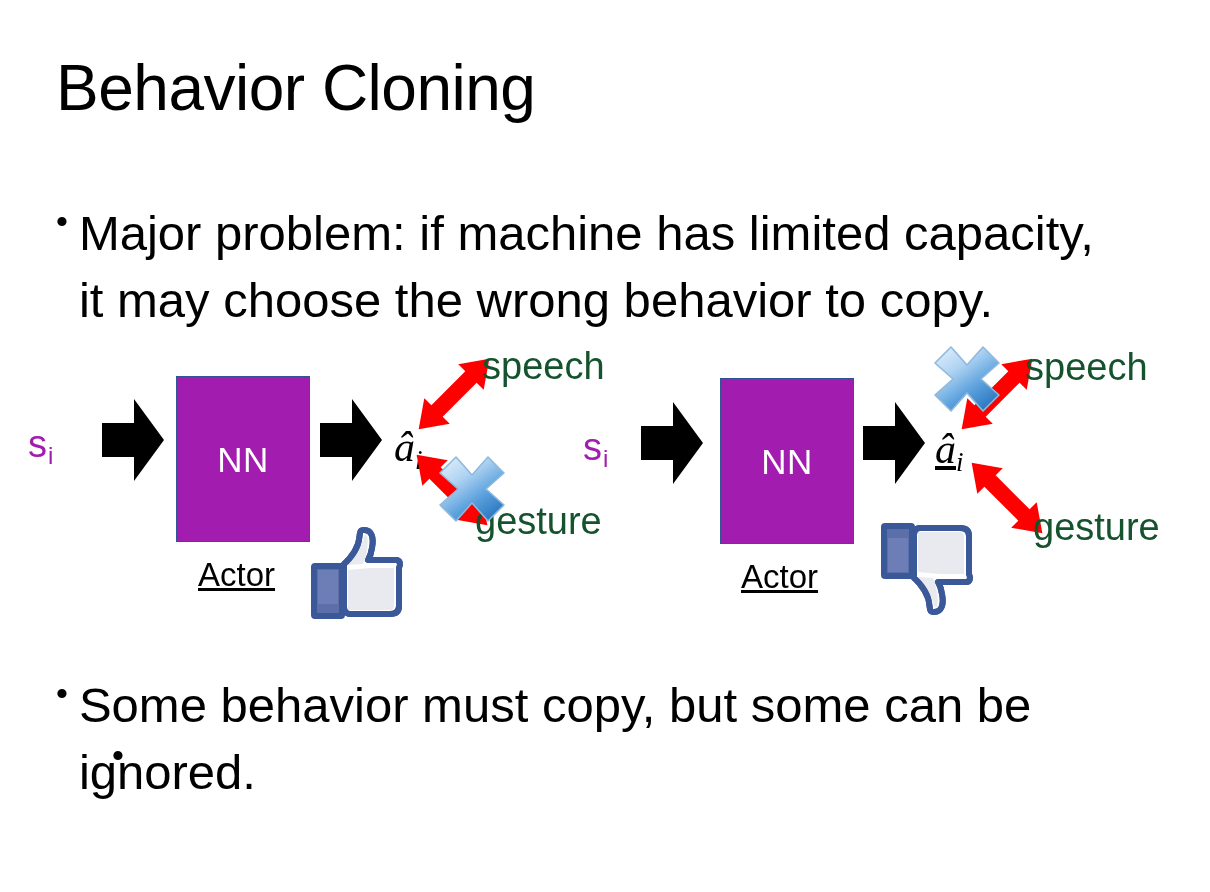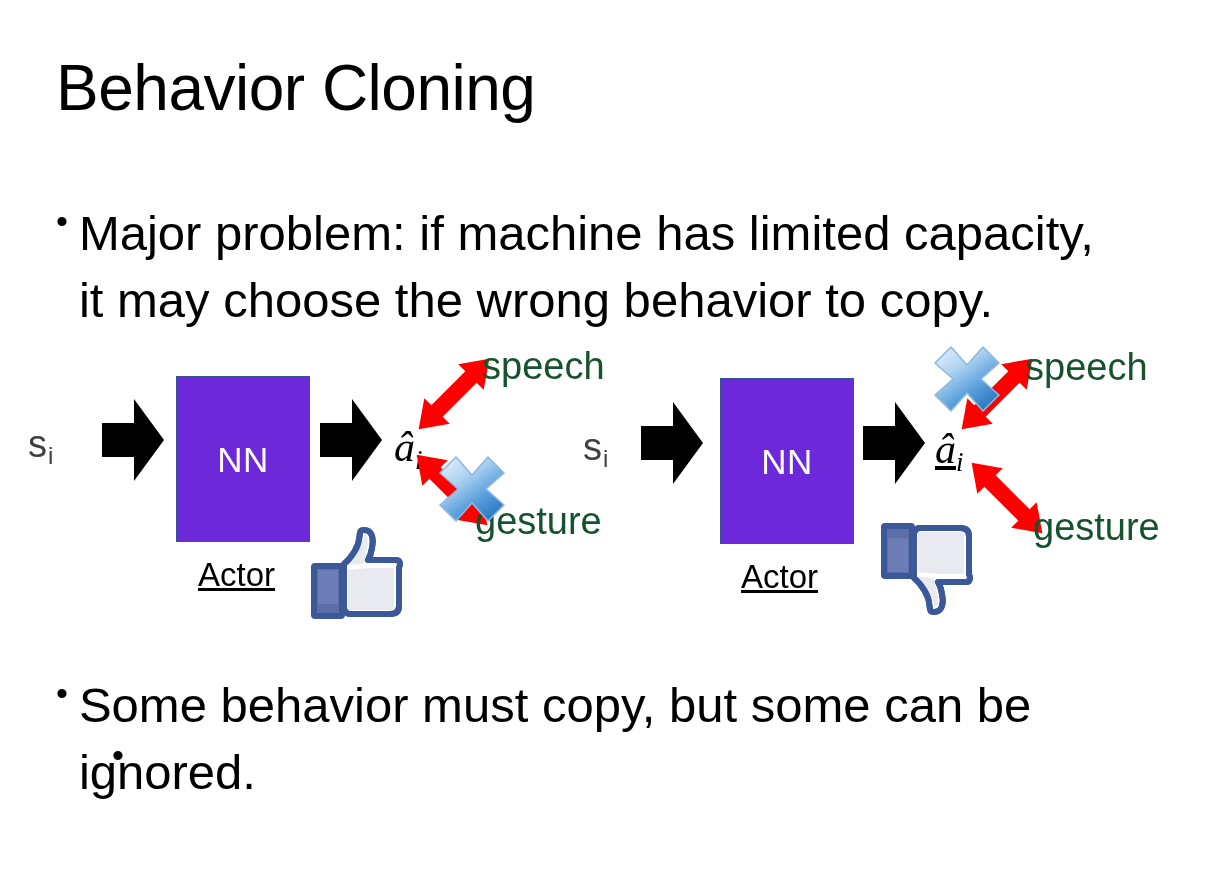--- a/index.html
+++ b/index.html
@@ -81,41 +81,41 @@
     height: 310px;
   }
   #diagram-left  { left: 20px; }
   #diagram-right { left: 575px; }
 
   
   .state-label {
     position: absolute;
     font-size: 38px;
     line-height: 1;
-    color: #404040;
+    color: #a21caf;
     white-space: nowrap;
   }
   .state-label .sub {
     font-size: 24px;
     vertical-align: -0.28em;
     margin-left: 1px;
   }
 
   
   .block-arrow {
     position: absolute;
     width: 62px;
     height: 86px;
   }
   .block-arrow svg { display: block; width: 100%; height: 100%; }
 
   
   .nn-box {
     position: absolute;
-    background: #6d28d9;
+    background: #a21caf;
     border: 1px solid #2F5597;
     display: flex;
     align-items: center;
     justify-content: center;
   }
   .nn-box-label {
     color: #ffffff;
     font-size: 35px;
     line-height: 1;
     letter-spacing: 0.5px;

